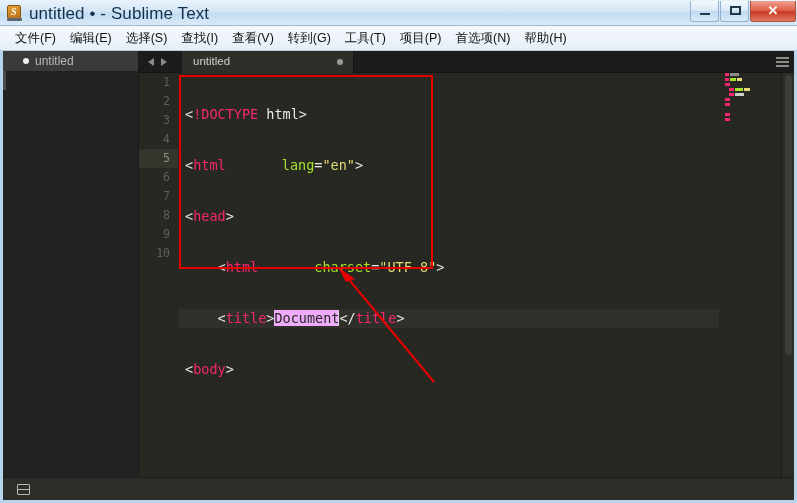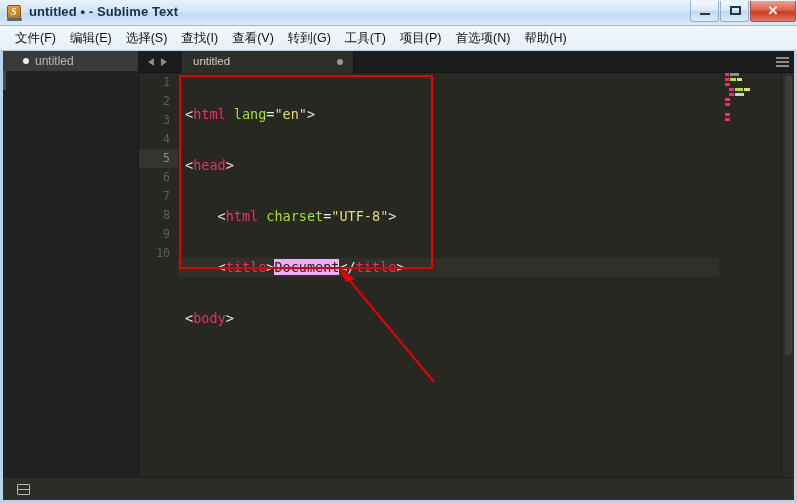--- a/index.html
+++ b/index.html
@@ -92,25 +92,24 @@
   }
   .title-icon .ti-base {
     position: absolute; left: 0px; top: 13px;
     width: 15px; height: 3px;
     background: #5c6670;
     border-radius: 1px;
   }
   .title-text {
     position: absolute;
     left: 29px; top: 4px;
-    font-size: 13px;
+    font-size: 17px;
     color: #14314c;
     letter-spacing: .1px;
     white-space: nowrap;
-    font-weight: bold;
   }
 
   .win-controls {
     position: absolute;
     right: 1px; top: 1px;
     display: flex;
     height: 21px;
   }
   .wc {
     width: 29px; height: 21px;
@@ -320,21 +319,21 @@
   }
   .code .line {
     height: 19px;
     line-height: 19px;
     padding-left: 7px;
   }
   .code .line.active { background: #2f302a; }
 
   .t-punc  { color: #e8e8e2; }
   .t-tag   { color: #f92672; }
-  .t-attr  { color: #a6e22e; }
+  .t-attr  { color: #a6e22e; margin-left: 48px; }
   .t-str   { color: #e6db74; }
   .t-doct  { color: #f92672; }
   .t-plain { color: #e8e8e2; }
   .sel {
     background: #f0abfc;
     color: #272822;
   }
   .caret {
     display: inline-block;
     width: 1px;
@@ -528,20 +527,21 @@
           <div class="gln">4</div>
           <div class="gln active">5</div>
           <div class="gln">6</div>
           <div class="gln">7</div>
           <div class="gln">8</div>
           <div class="gln">9</div>
           <div class="gln">10</div>
         </div>
 
         <div class="code">
+          <div class="line"><span class="t-punc">&lt;</span><span class="t-doct">!DOCTYPE</span><span class="t-plain"> html</span><span class="t-punc">&gt;</span></div>
           <div class="line"><span class="t-punc">&lt;</span><span class="t-tag">html</span> <span class="t-attr">lang</span><span class="t-punc">=</span><span class="t-str">"en"</span><span class="t-punc">&gt;</span></div>
           <div class="line"><span class="t-punc">&lt;</span><span class="t-tag">head</span><span class="t-punc">&gt;</span></div>
           <div class="line">    <span class="t-punc">&lt;</span><span class="t-tag">html</span> <span class="t-attr">charset</span><span class="t-punc">=</span><span class="t-str">"UTF-8"</span><span class="t-punc">&gt;</span></div>
           <div class="line active">    <span class="t-punc">&lt;</span><span class="t-tag">title</span><span class="t-punc">&gt;</span><span class="sel">Document</span><span class="caret"></span><span class="t-punc">&lt;/</span><span class="t-tag">title</span><span class="t-punc">&gt;</span></div>
           <div class="line"><span class="t-punc">&lt;</span><span class="t-tag">body</span><span class="t-punc">&gt;</span></div>
           <div class="line">&nbsp;</div>
           
           
         </div>
 

